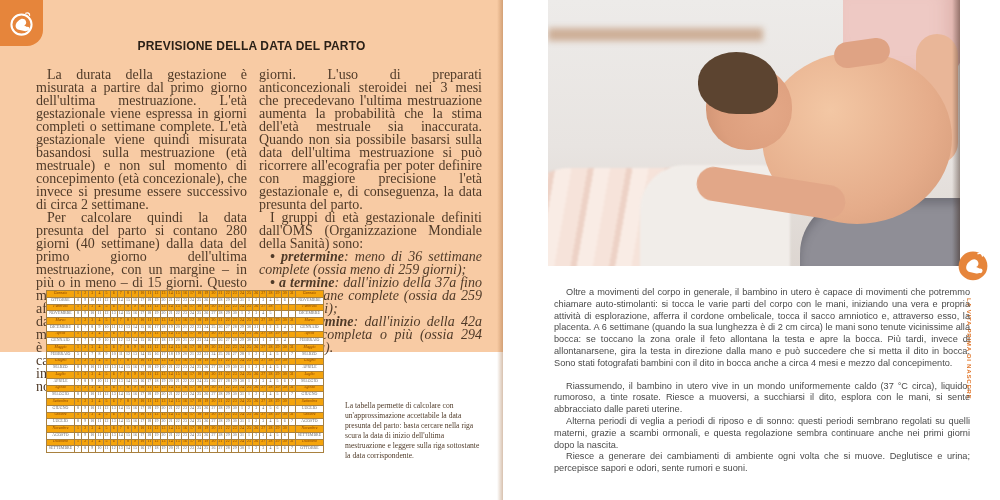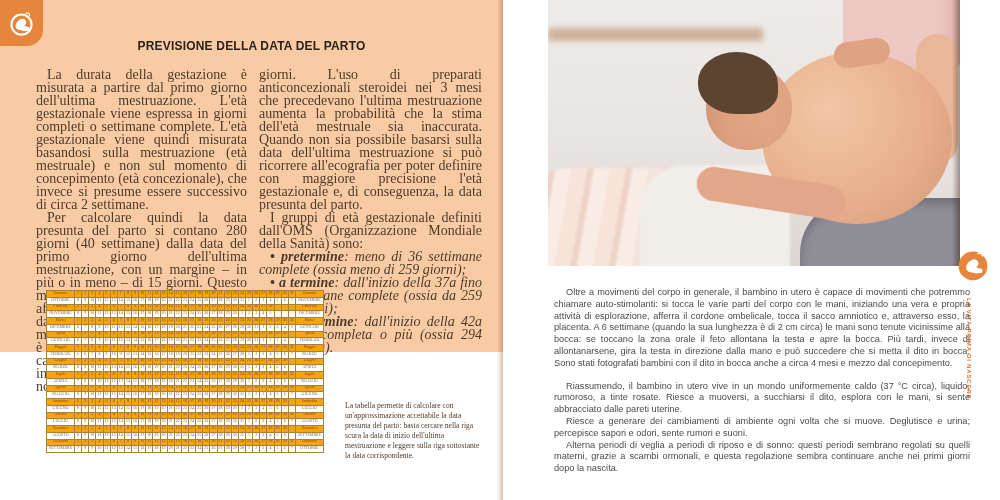--- a/index.html
+++ b/index.html
@@ -986,18 +986,18 @@
       <circle cx="28" cy="26.5" r="2.6" fill="#fff"></circle>
       <path d="M25.5 7.5c2.4-1.4 5 0 5 2.6" stroke="#fff" stroke-width="1.6" fill="none" stroke-linecap="round"></path>
     </svg>
   </div>
 
   <div id="sidebar-text" class="abs">LA VITA PRIMA DI NASCERE</div>
 
   <div id="rp-text" class="abs">
       <p>Oltre a movimenti del corpo in generale, il bambino in utero è capace di movimenti che potremmo chiamare auto-stimolanti: si tocca le varie parti del corpo con le mani, iniziando una vera e propria attività di esplorazione, afferra il cordone ombelicale, tocca il sacco amniotico e, attraverso esso, la placenta. A 6 settimane (quando la sua lunghezza è di 2 cm circa) le mani sono tenute vicinissime alla bocca: se toccano la zona orale il feto allontana la testa e apre la bocca. Più tardi, invece di allontanarsene, gira la testa in direzione dalla mano e può succedere che si metta il dito in bocca. Sono stati fotografati bambini con il dito in bocca anche a circa 4 mesi e mezzo dal concepimento.</p>
       <p class="gap">Riassumendo, il bambino in utero vive in un mondo uniformemente caldo (37 °C circa), liquido, rumoroso, a tinte rosate. Riesce a muoversi, a succhiarsi il dito, esplora con le mani, si sente abbracciato dalle pareti uterine.</p>
+      <p>Alterna periodi di veglia a periodi di riposo e di sonno: questi periodi sembrano regolati su quelli materni, grazie a scambi ormonali, e questa regolazione sembra continuare anche nei primi giorni dopo la nascita.</p>
       <p>Riesce a generare dei cambiamenti di ambiente ogni volta che si muove. Deglutisce e urina; percepisce sapori e odori, sente rumori e suoni.</p>
-      <p>Alterna periodi di veglia a periodi di riposo e di sonno: questi periodi sembrano regolati su quelli materni, grazie a scambi ormonali, e questa regolazione sembra continuare anche nei primi giorni dopo la nascita.</p>
     </div>
 
   <div id="pagenum-right" class="pagenum abs">43</div>
 </div>
 
 </body></html>

